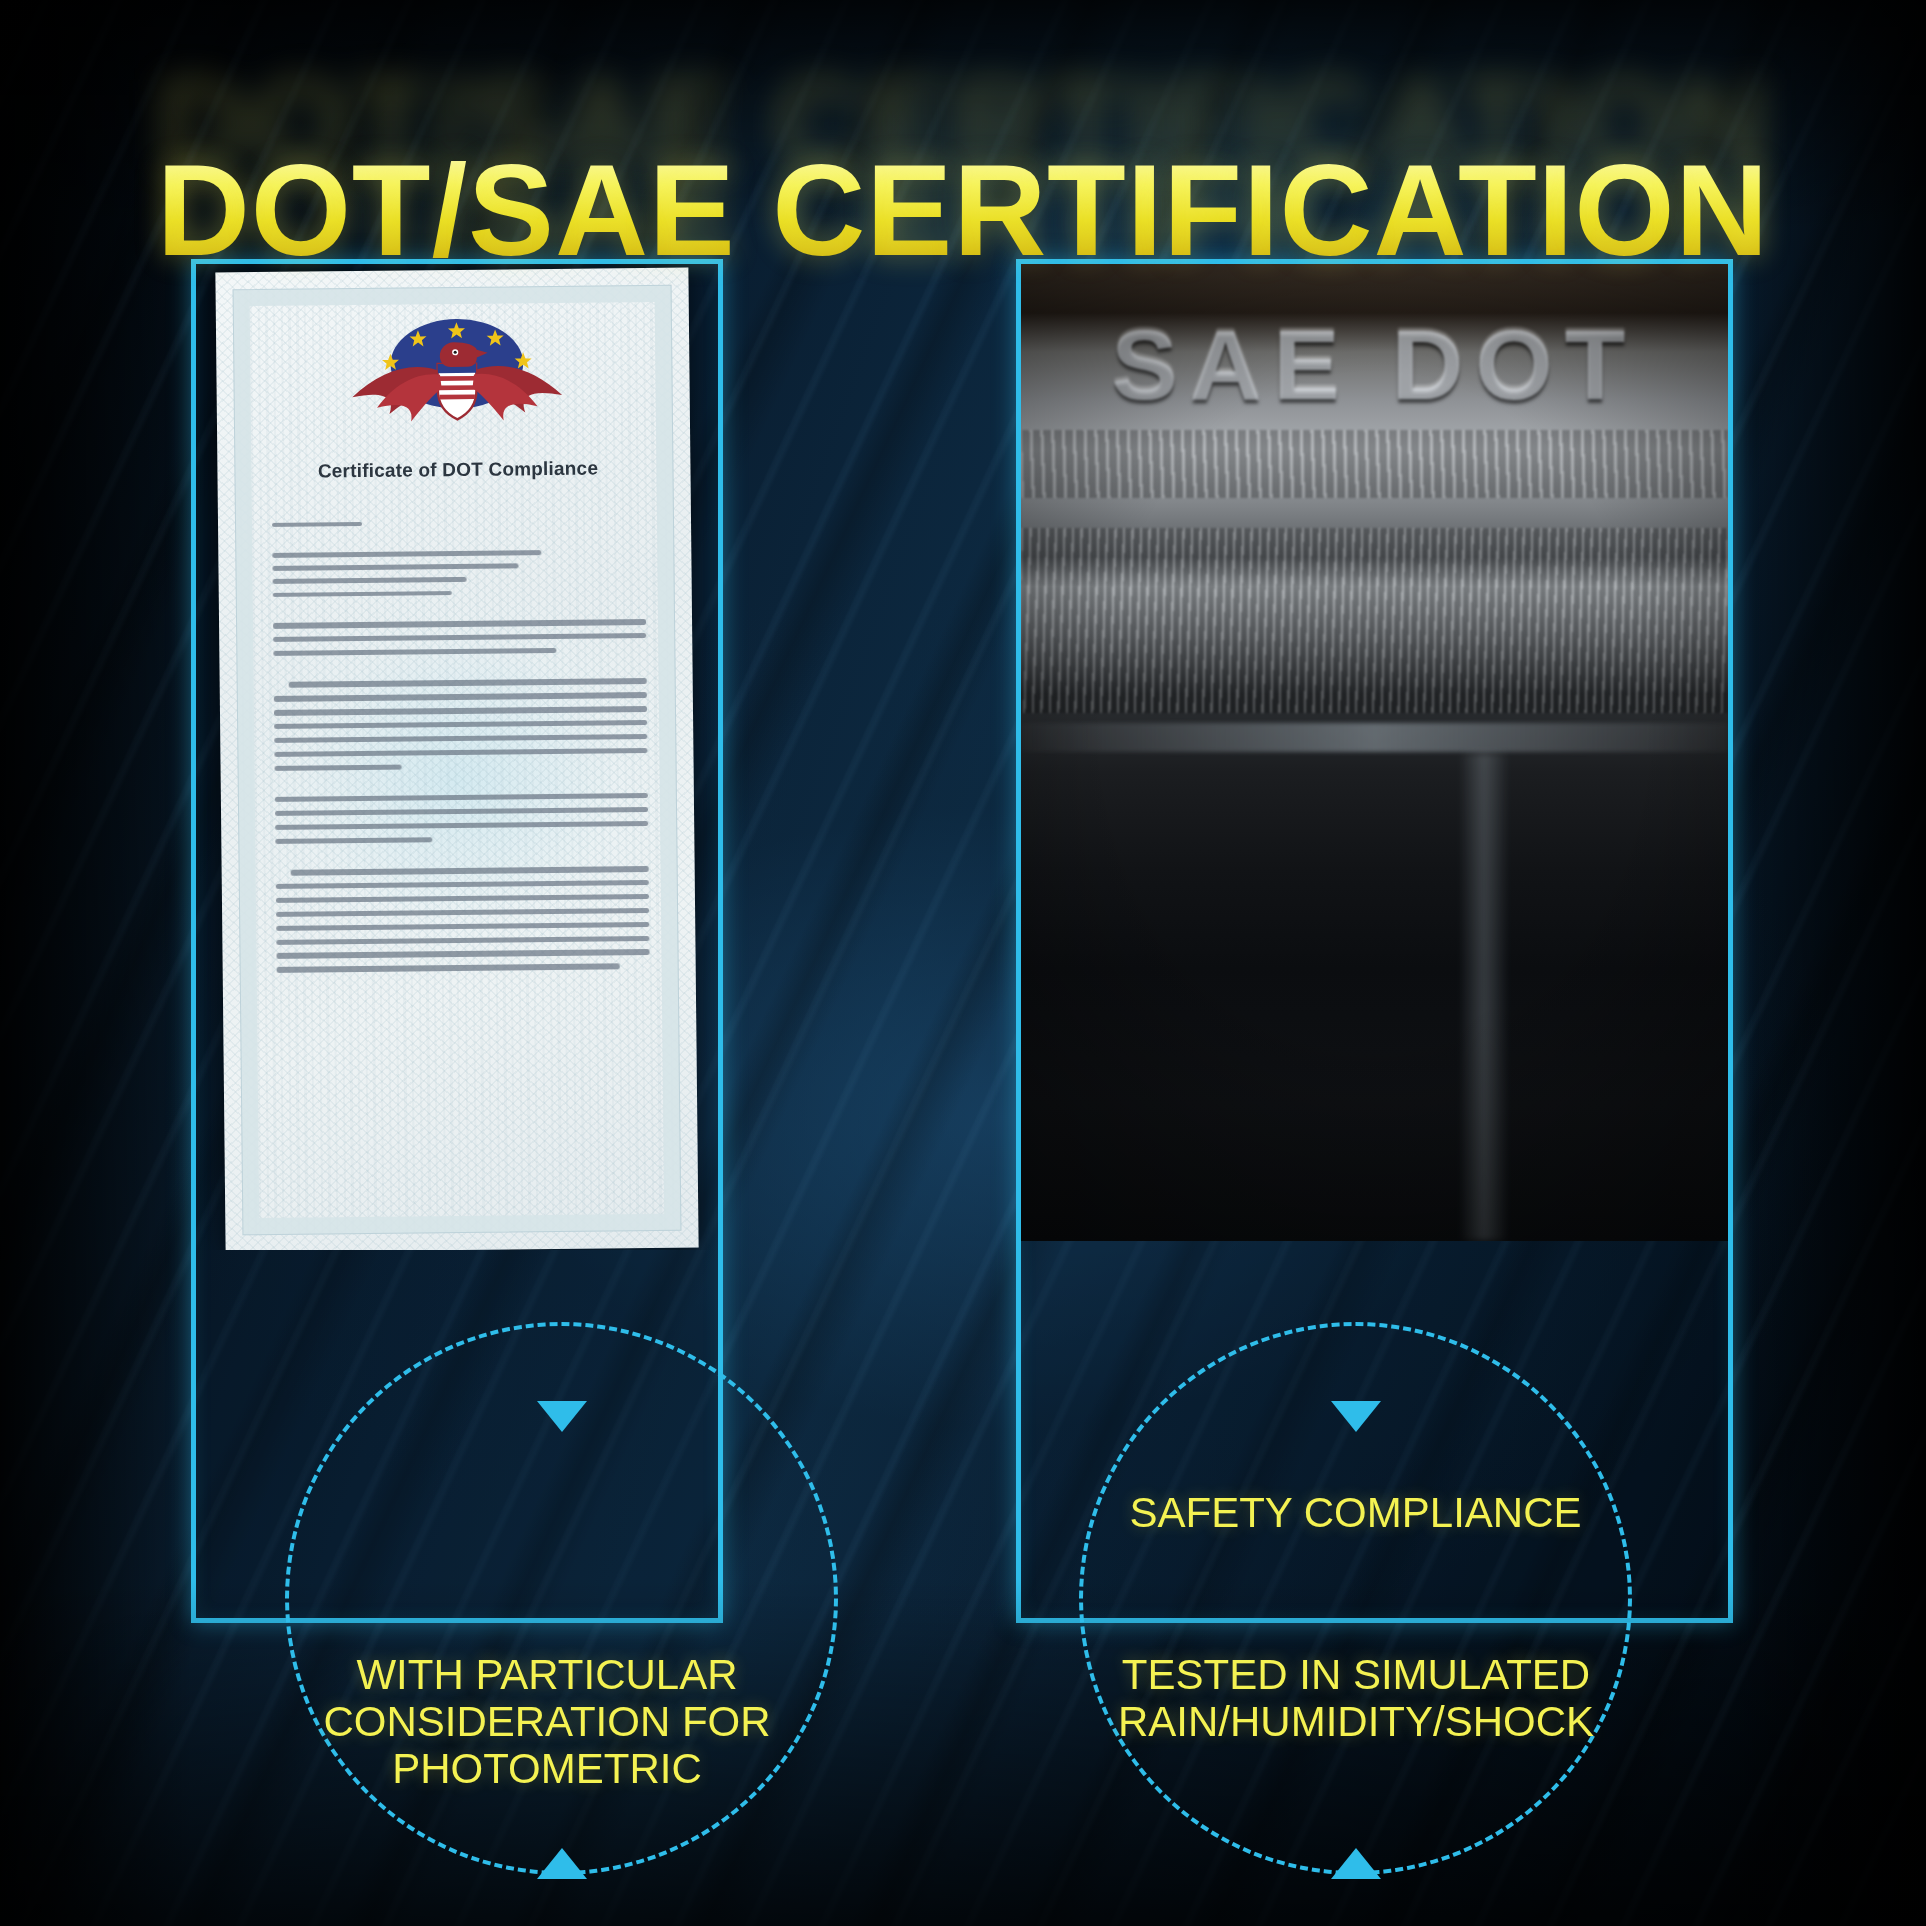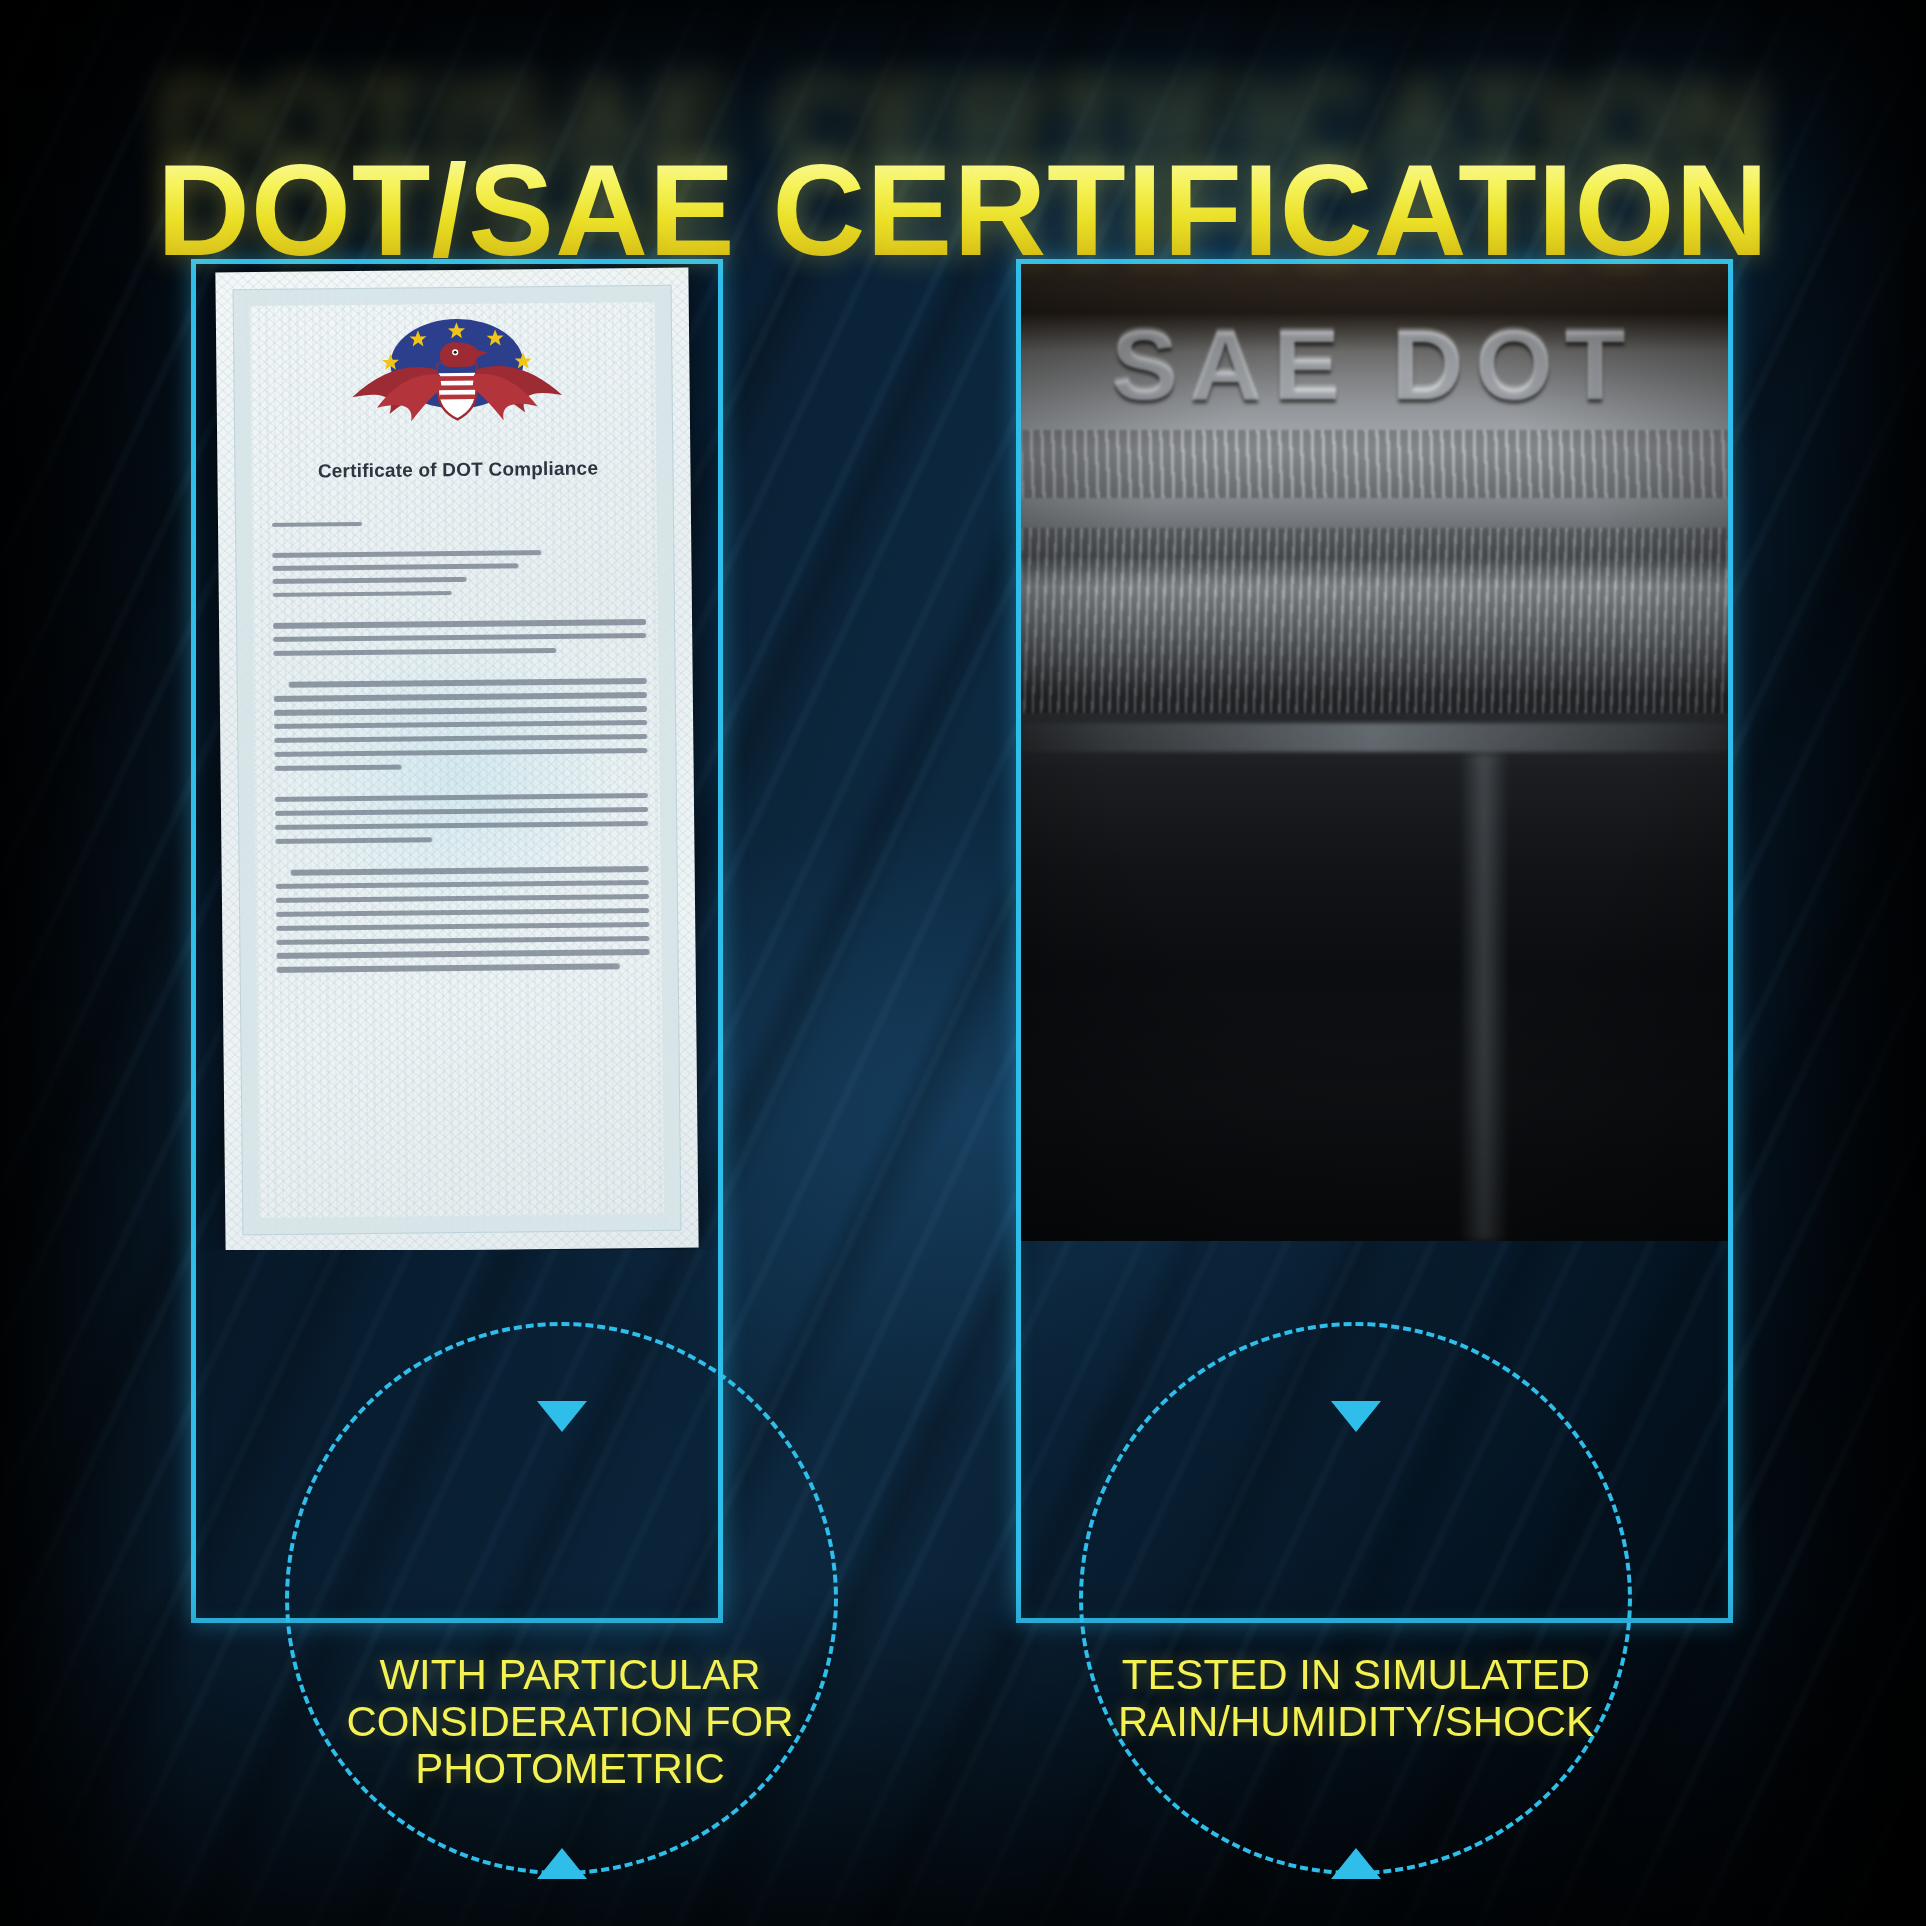--- a/index.html
+++ b/index.html
@@ -293,21 +293,21 @@
   .caption {
     position: absolute;
     z-index: 8;
     text-align: center;
     color: #f4f252;
     font-size: 42px;
     line-height: 1.12;
     text-shadow: 0 0 15.4px rgba(240,236,80,0.30);
   }
   #cap-l1 { left: 293px;  top: 1489px; width: 539px; }
-  #cap-l2 { left: 285px;  top: 1651px; width: 570px; }
+  #cap-l2 { left: 262px;  top: 1651px; width: 570px; }
   #cap-r1 { left: 1086px; top: 1489px; width: 539px; }
   #cap-r2 { left: 1071px; top: 1651px; width: 570px; }
 </style>
 </head>
 <body>
 
 <div id="stage">
 
   <div id="title-glow">DOT/SAE CERTIFICATION</div>
   <h1 id="title">DOT/SAE CERTIFICATION</h1>
@@ -413,16 +413,17 @@
 
   <div class="circle" id="circle-left"></div>
   <div class="circle" id="circle-right"></div>
 
   <div class="tri tri-down" id="tri-l-top"></div>
   <div class="tri tri-up" id="tri-l-bot"></div>
   <div class="tri tri-down" id="tri-r-top"></div>
   <div class="tri tri-up" id="tri-r-bot"></div>
 
   <div class="caption" id="cap-l2">WITH PARTICULAR CONSIDERATION FOR PHOTOMETRIC</div>
+  <div class="caption" id="cap-r1">SAFETY COMPLIANCE</div>
   <div class="caption" id="cap-r2">TESTED IN SIMULATED RAIN/HUMIDITY/SHOCK</div>
 
 </div>
 
 
 </body></html>

